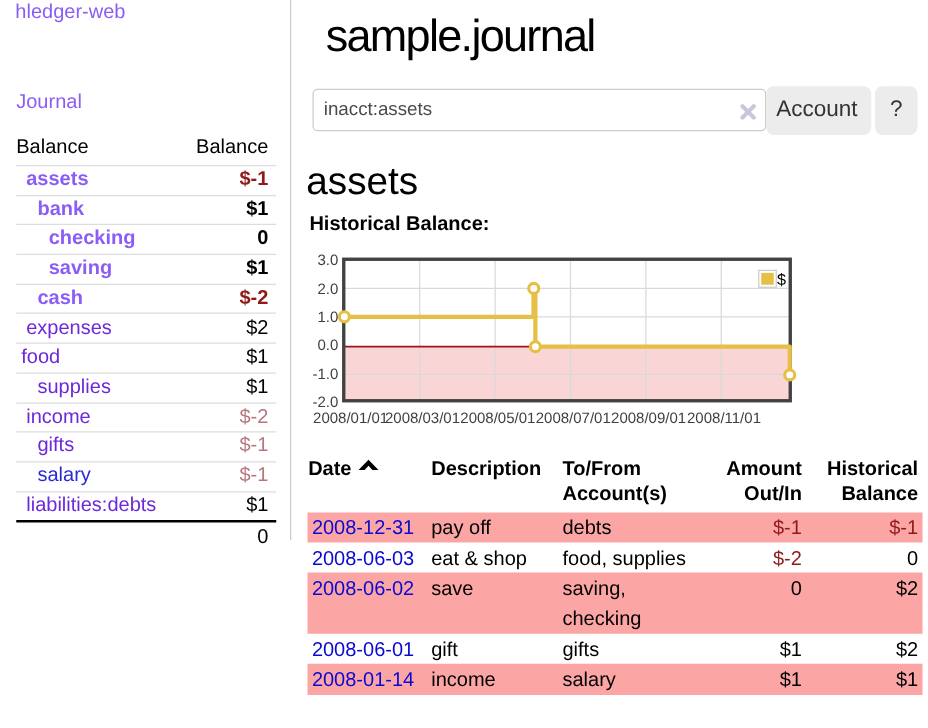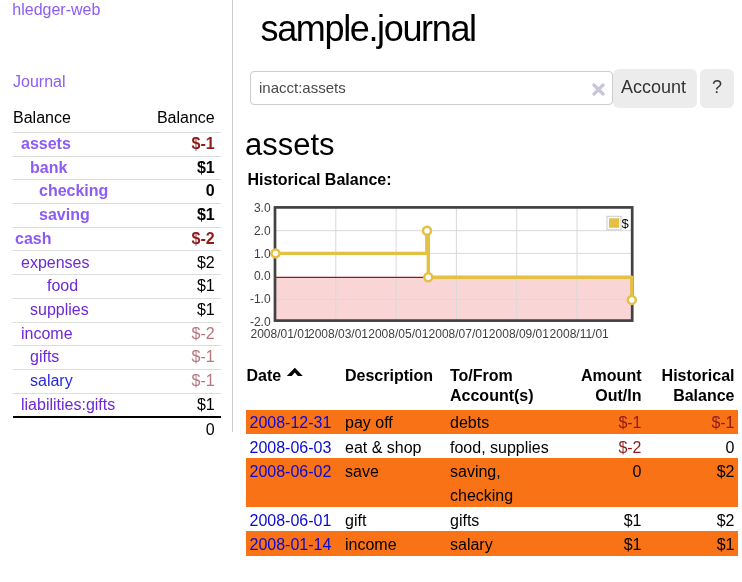--- a/index.html
+++ b/index.html
@@ -20,21 +20,21 @@
 .hdr{border-top:none;height:26px !important;}
 .b{font-weight:bold;}
 
 .rrow{position:absolute;left:245.5px;width:492.2px;line-height:24.2px;}
 .rrow span{position:absolute;top:1.6px;}
 .c1{left:4px;}
 .c2{left:99.5px;}
 .c3{left:204.5px;width:110px;}
 .c4r{right:96.2px;}
 .c5r{right:3.2px;}
-.green{background:#f97316;}
+.green{background:#fca5a5;}
 </style>
 </head>
 <body>
 
 <div class="abs" style="left:231.5px;top:0;width:1px;height:432px;background:#ccc;"></div>
 <a class="abs purp" style="left:12.3px;top:-0.5px;line-height:19px;">hledger-web</a>
 <a class="abs purp" style="left:13px;top:72px;line-height:19px;">Journal</a>
 <div id="sbtab">
  <div class="srow hdr">
       <span class="nm" style="top:1.3px;">Balance</span>
@@ -50,49 +50,49 @@
     </div>
  <div class="srow">
       <a class="nm b purp" style="left:26px;">checking</a>
       <span class="vl b">0</span>
     </div>
  <div class="srow">
       <a class="nm b purp" style="left:26px;">saving</a>
       <span class="vl b">$1</span>
     </div>
  <div class="srow">
-      <a class="nm b purp" style="left:2px;">cash</a>
+      <a class="nm b purp" style="left:17px;">cash</a>
       <span class="vl b negb">$-2</span>
     </div>
  <div class="srow">
       <a class="nm purpl" style="left:8px;">expenses</a>
       <span class="vl">$2</span>
     </div>
  <div class="srow">
-      <a class="nm purpl" style="left:34px;">food</a>
+      <a class="nm purpl" style="left:4px;">food</a>
       <span class="vl">$1</span>
     </div>
  <div class="srow">
       <a class="nm purpl" style="left:17px;">supplies</a>
       <span class="vl">$1</span>
     </div>
  <div class="srow">
       <a class="nm purpl" style="left:8px;">income</a>
       <span class="vl negl">$-2</span>
     </div>
  <div class="srow">
       <a class="nm purpl" style="left:17px;">gifts</a>
       <span class="vl negl">$-1</span>
     </div>
  <div class="srow">
       <a class="nm blue" style="left:17px;">salary</a>
       <span class="vl negl">$-1</span>
     </div>
  <div class="srow">
-      <a class="nm purpl" style="left:8px;">liabilities:gifts</a>
+      <a class="nm purpl" style="left:8px;">liabilities:debts</a>
       <span class="vl">$1</span>
     </div>
  <div class="srow" style="border-top:2px solid #000;height:22px;line-height:22px;">
       <span class="vl" style="top:0.6px;">0</span>
     </div>
 </div>
 
 <h1 class="abs" style="left:249.5px;top:0.1px;margin:11px;font-size:36px;font-weight:normal;letter-spacing:-1.35px;line-height:36px;">sample.journal</h1>
 <div class="abs" style="left:249.5px;top:71px;width:363px;height:34px;box-sizing:border-box;border:1px solid #ccc;border-radius:4px;"></div>
 <div class="abs" style="left:259px;top:78.4px;font-size:15px;line-height:19px;color:#4a4a4a;">inacct:assets</div>

